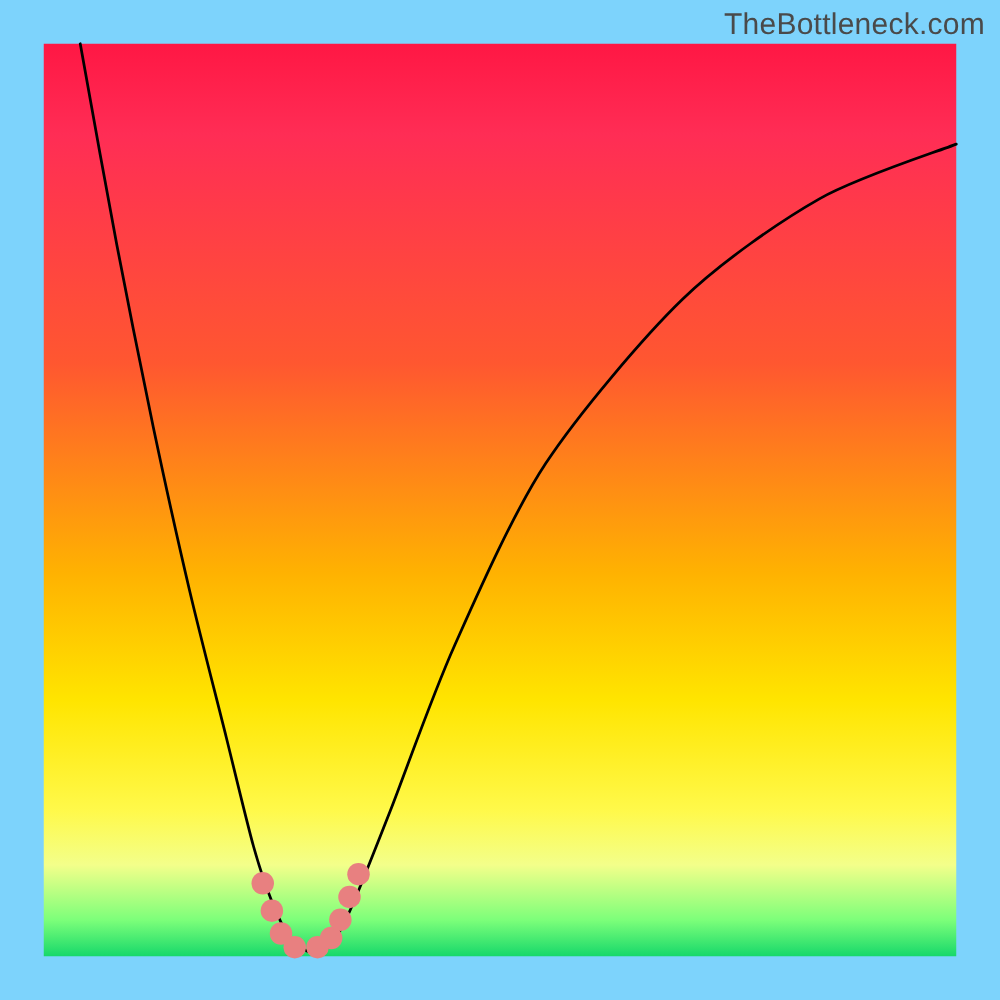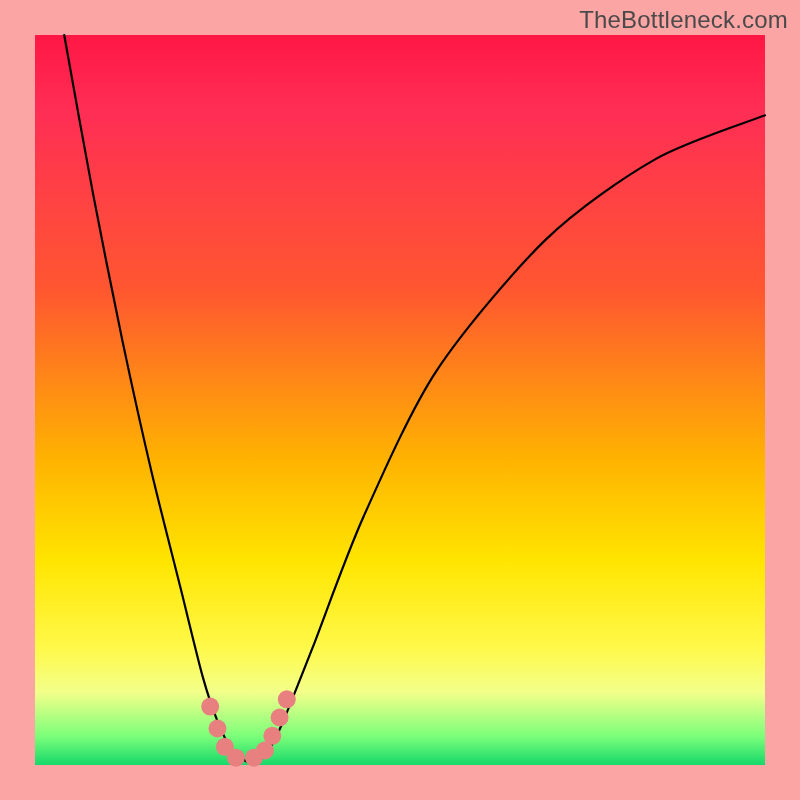--- a/index.html
+++ b/index.html
@@ -9,21 +9,21 @@
     height: 800px;
     background: #000;
     overflow: hidden;
   }
   .frame {
     position: absolute;
     left: 0;
     top: 0;
     width: 800px;
     height: 800px;
-    background: #fca5a5;
+    background: #7dd3fc;
   }
   .plot {
     position: absolute;
     left: 35px;
     top: 35px;
     width: 730px;
     height: 730px;
     
     background: linear-gradient(to bottom,
       #ff1744 0%,

